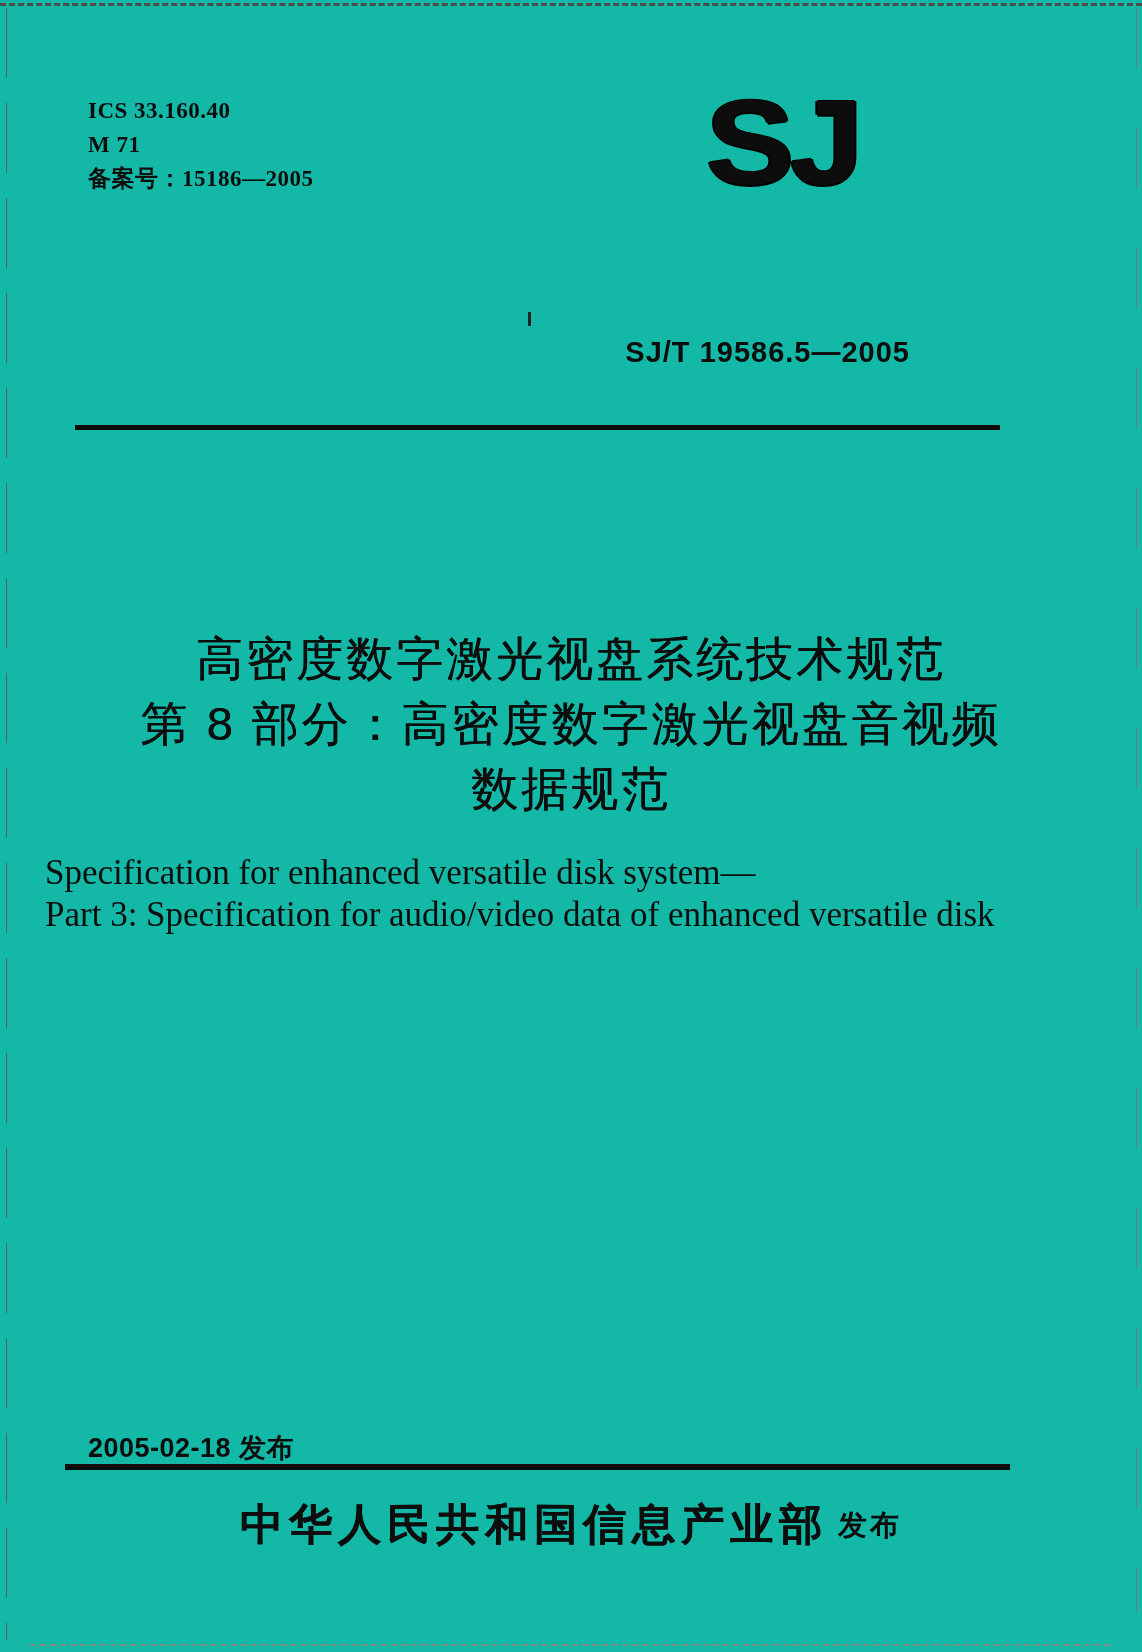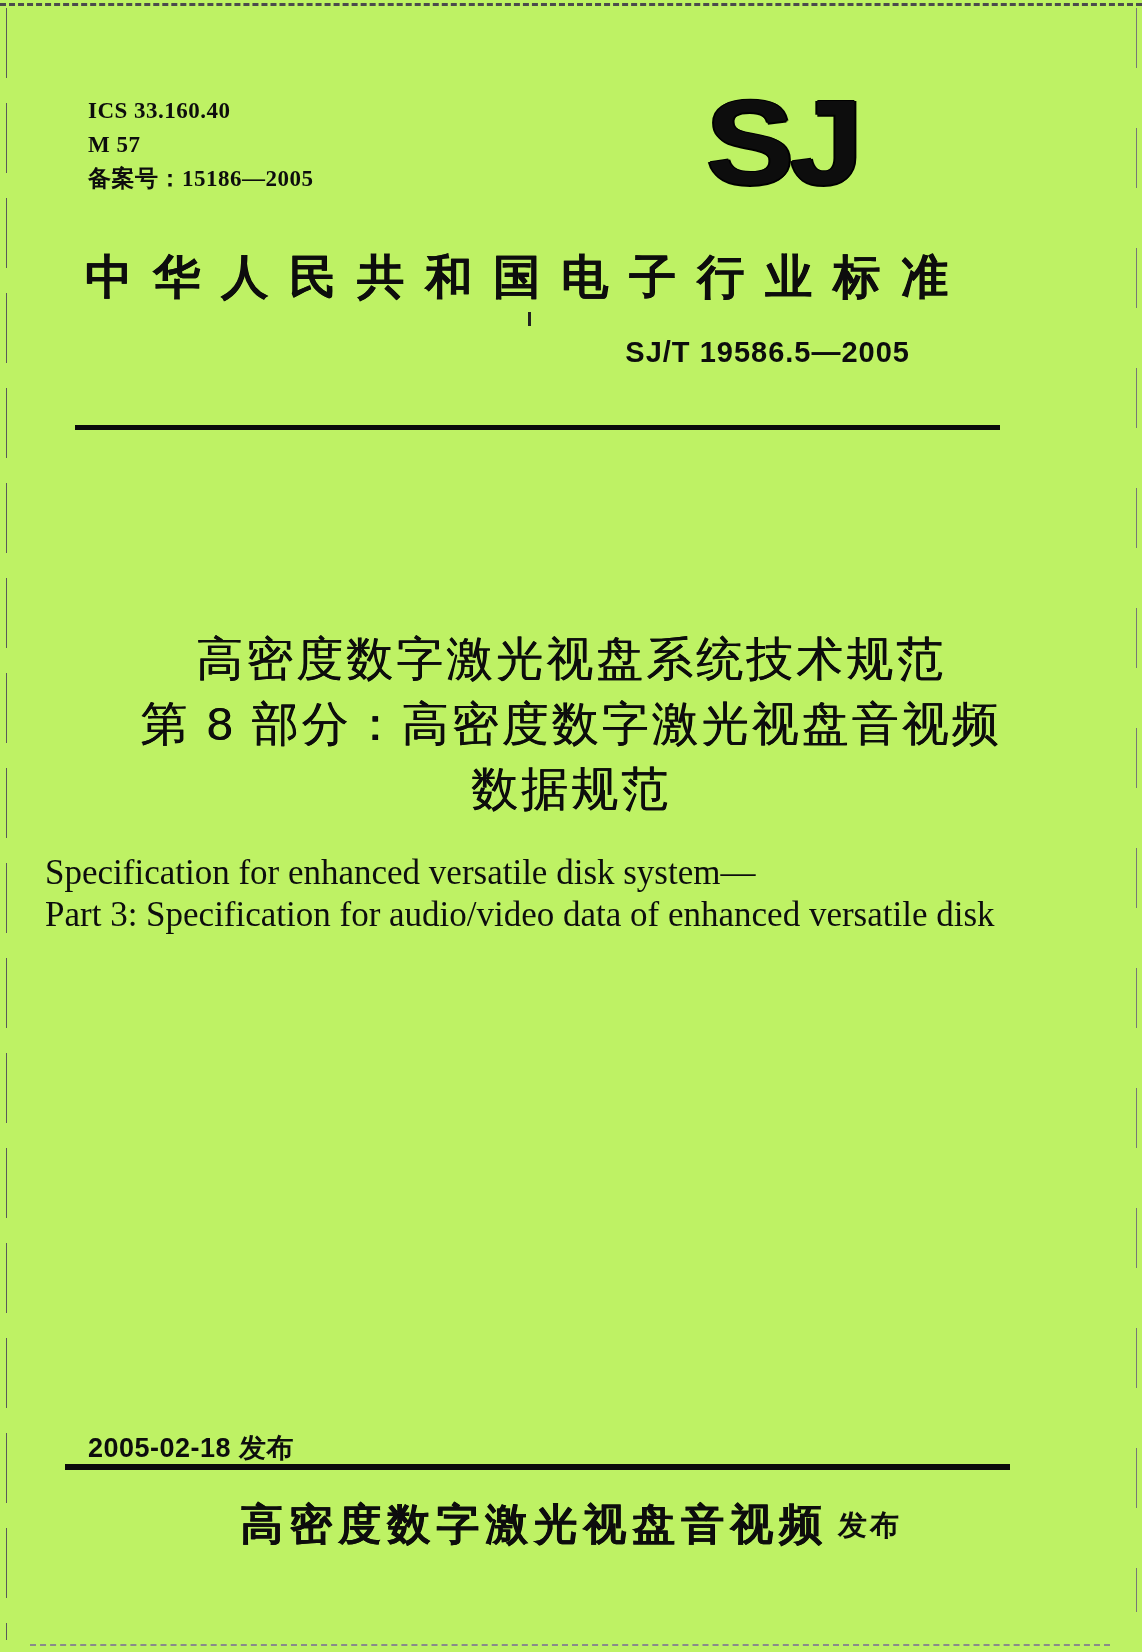--- a/index.html
+++ b/index.html
@@ -1,20 +1,20 @@
 <!DOCTYPE html>
 <html><head>
 <meta charset="utf-8">
 <style>
   html,body{margin:0;padding:0;background:#e9e9e9;}
   .page{
     position:relative;
     width:1142px;height:1652px;
     margin:0 auto;
-    background:#bef264;
+    background:#14b8a6;
     overflow:hidden;
     font-family:"Liberation Sans",sans-serif;
     color:#0d0d0d;
   }
   
   .edge-top{
     position:absolute;top:3px;left:0;width:100%;height:0;
     border-top:3px dashed #4c4c4c;
   }
   .edge-bottom{
@@ -103,27 +103,26 @@
 
 <div class="page">
 
   <div class="edge-top"></div>
   <div class="edge-left"></div>
   <div class="edge-right"></div>
   <div class="edge-bottom"></div>
 
   <div class="ics-block">
     <div>ICS 33.160.40</div>
-    <div>M 57</div>
+    <div>M 71</div>
     <div>备案号：15186—2005</div>
   </div>
 
   <div class="logo">SJ</div>
 
-  <div class="header-title">中华人民共和国电子行业标准</div>
 
   <div class="artifact-tick"></div>
 
   <div class="std-number">SJ/T 19586.5—2005</div>
 
   <div class="rule-top"></div>
 
   <div class="main-title">
     <div>高密度数字激光视盘系统技术规范</div>
     <div>第 8 部分：高密度数字激光视盘音视频</div>
@@ -135,16 +134,16 @@
     <div>Part 3: Specification for audio/video data of enhanced versatile disk</div>
   </div>
 
   <div class="dates-row">
     <span>2005-02-18 发布</span>
   </div>
 
   <div class="rule-bottom"></div>
 
   <div class="publisher-row">
-    <span class="publisher-main">高密度数字激光视盘音视频</span><span class="publisher-suffix">发布</span>
+    <span class="publisher-main">中华人民共和国信息产业部</span><span class="publisher-suffix">发布</span>
   </div>
 
 </div>
 
 </body></html>

